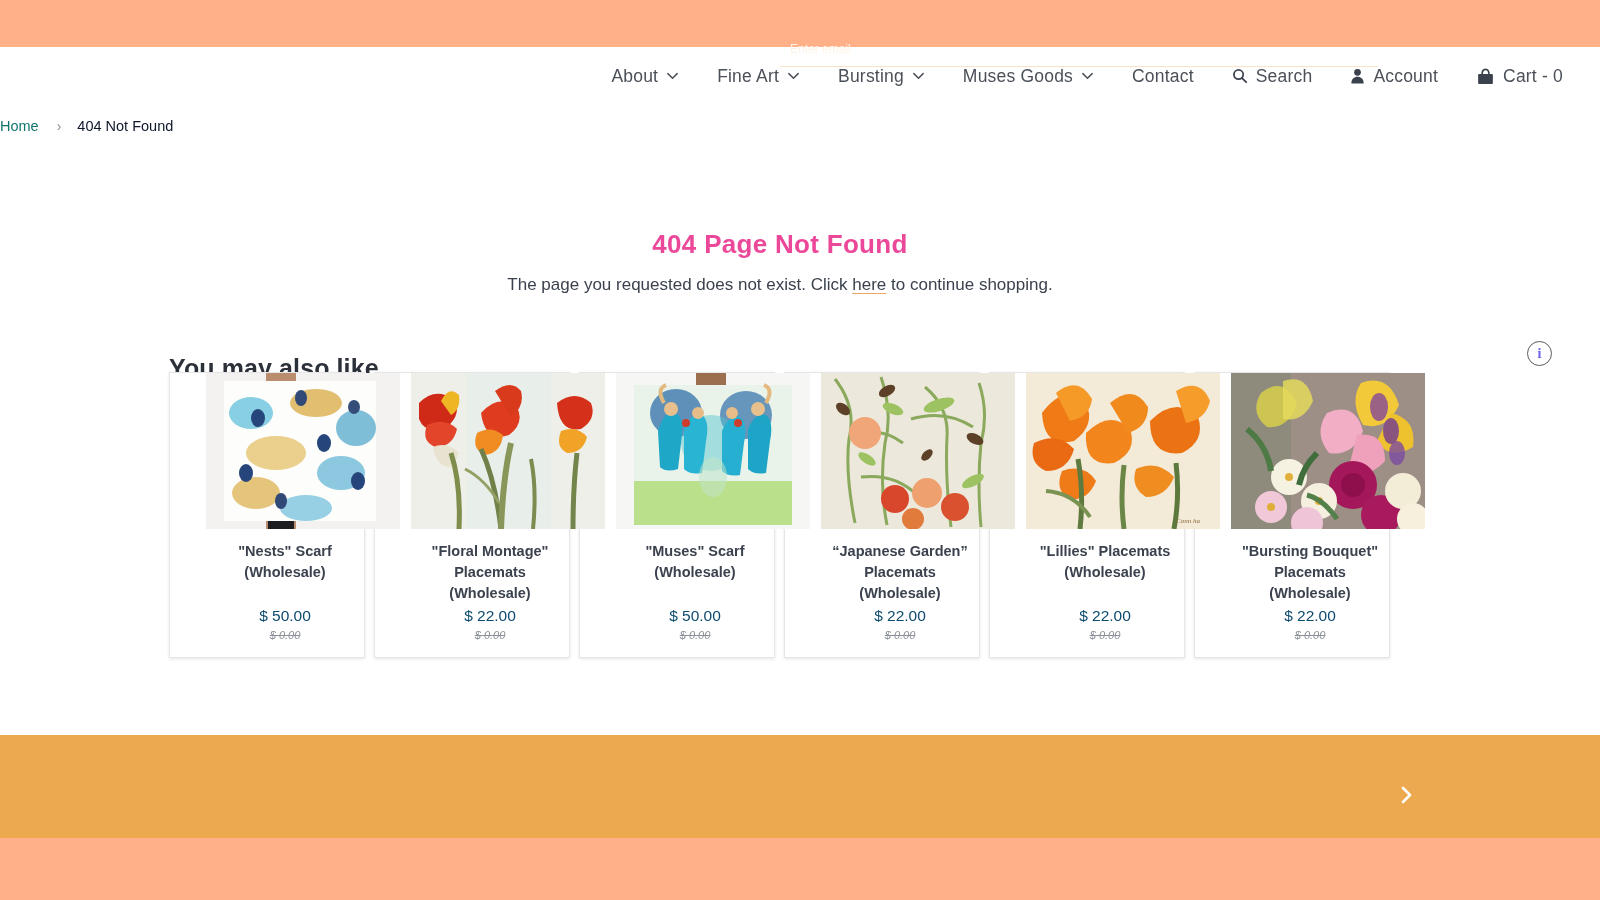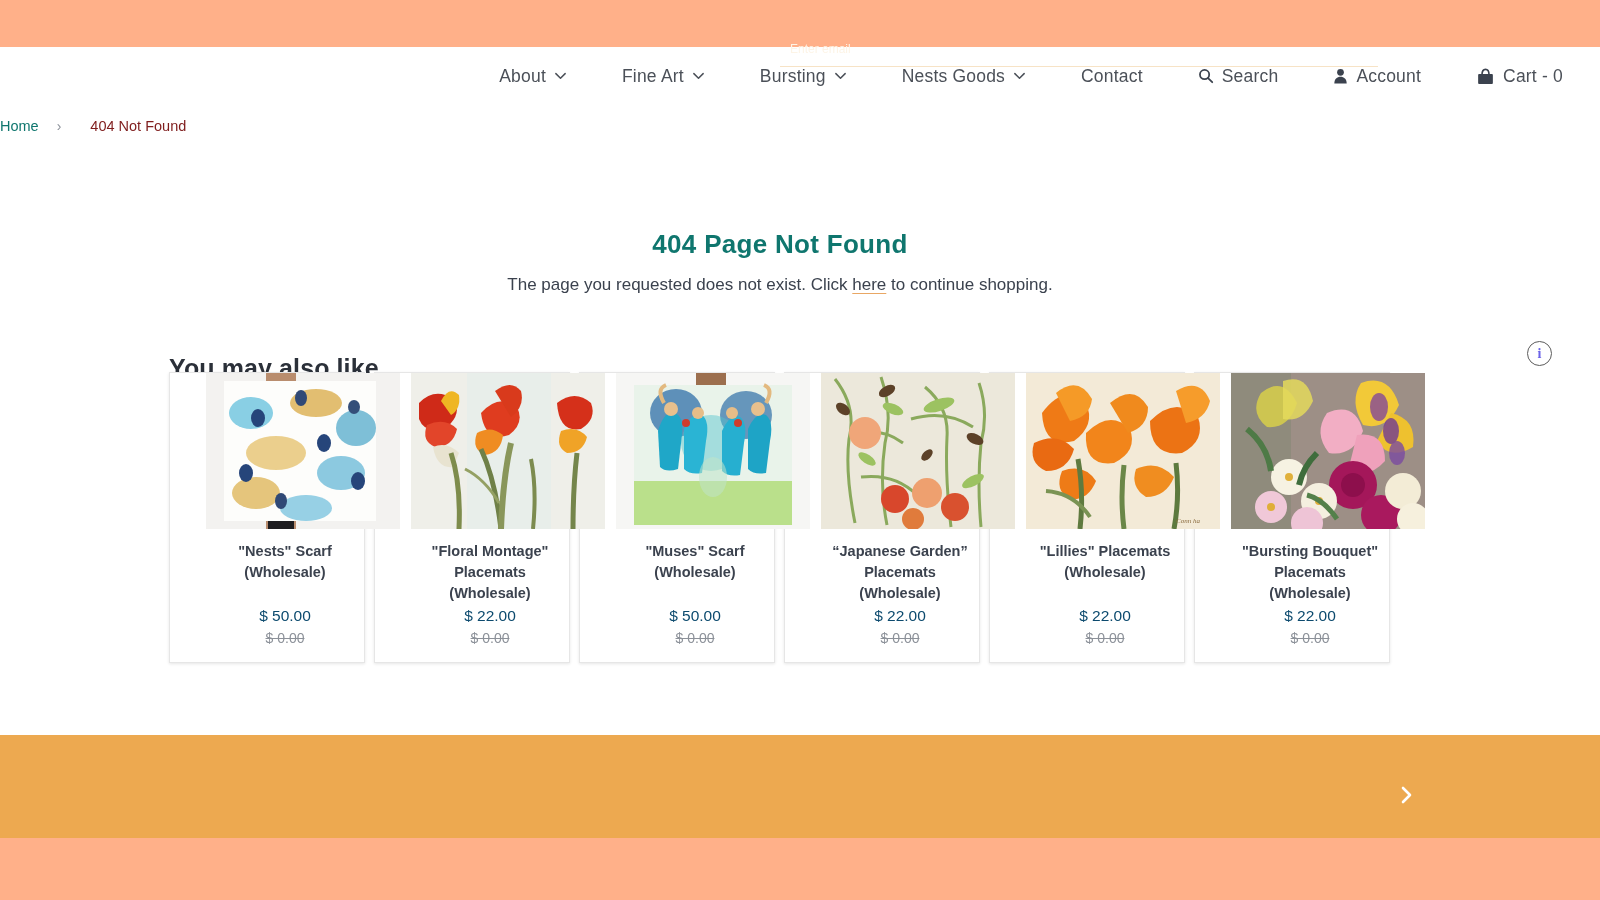--- a/index.html
+++ b/index.html
@@ -23,21 +23,21 @@
   
   .header {
     position: absolute; top: 47px; left: 0;
     width: 1600px; height: 58px;
     background: #ffffff;
   }
   .nav {
     position: absolute; right: 18px; top: 0;
     height: 58px;
     display: flex; align-items: center;
-    gap: 17px;
+    gap: 0px;
   }
   .nav-item {
     display: flex; align-items: center;
     gap: 8px;
     padding: 0 19px;
     font-size: 17.5px;
     color: #4b5058;
     letter-spacing: .2px;
     white-space: nowrap;
     cursor: pointer;
@@ -52,28 +52,28 @@
 
   
   .breadcrumb {
     position: absolute; top: 118px; left: 0px;
     display: flex; align-items: center;
     font-size: 14.5px;
     color: #3d4450;
   }
   .crumb-home { color: #0f766e; cursor: pointer; }
   .crumb-sep { color: #8b9099; margin: 0 16px 0 18px; font-size: 14px; }
-  .crumb-current { color: #7f1d1d; margin-left: 13px; }
+  .crumb-current { color: #0f172a; }
 
   
   .err-title {
     position: absolute; top: 212px; left: 0; width: 1560px;
     text-align: center;
     font-size: 26px;
-    color: #0f766e;
+    color: #ec4899;
     letter-spacing: .3px;
   }
   .err-sub {
     position: absolute; top: 258px; left: 0; width: 1560px;
     text-align: center;
     font-size: 17px;
     color: #3b424e;
   }
   .err-sub a {
     color: #3b424e;
@@ -131,25 +131,26 @@
     min-height: 42px;
   }
   .card-prices { margin-top: auto; padding-bottom: 12px; text-align: center; }
   .price {
     font-size: 15.5px;
     color: #0c4a6e;
     display: block;
     line-height: 1.5;
   }
   .price-old {
-    font-size: 14px;
+    font-size: 11px;
     color: #8c9199;
     text-decoration: line-through;
     display: block;
     line-height: 1.6;
+    font-style: italic;
   }
 
   
   .info-badge {
     position: absolute; top: 341px; left: 1527px;
     width: 25px; height: 25px;
     border-radius: 50%;
     border: 1px solid #5c5c5c;
     background: #fff;
     display: flex; align-items: center; justify-content: center;
@@ -233,21 +234,21 @@
       <div class="nav-item">
         <span>Bursting</span>
         <span class="caret">
           <svg width="13" height="13" viewBox="0 0 14 14">
               <path d="M2 5 L7 10 L12 5" fill="none" stroke="#4b5058" stroke-width="1.6" stroke-linecap="round" stroke-linejoin="round"></path>
             </svg>
         </span>
       </div>
 
       <div class="nav-item">
-        <span>Nests Goods</span>
+        <span>Muses Goods</span>
         <span class="caret">
           <svg width="13" height="13" viewBox="0 0 14 14">
               <path d="M2 5 L7 10 L12 5" fill="none" stroke="#4b5058" stroke-width="1.6" stroke-linecap="round" stroke-linejoin="round"></path>
             </svg>
         </span>
       </div>
 
       <div class="nav-item">
         <span>Contact</span>
       </div>

